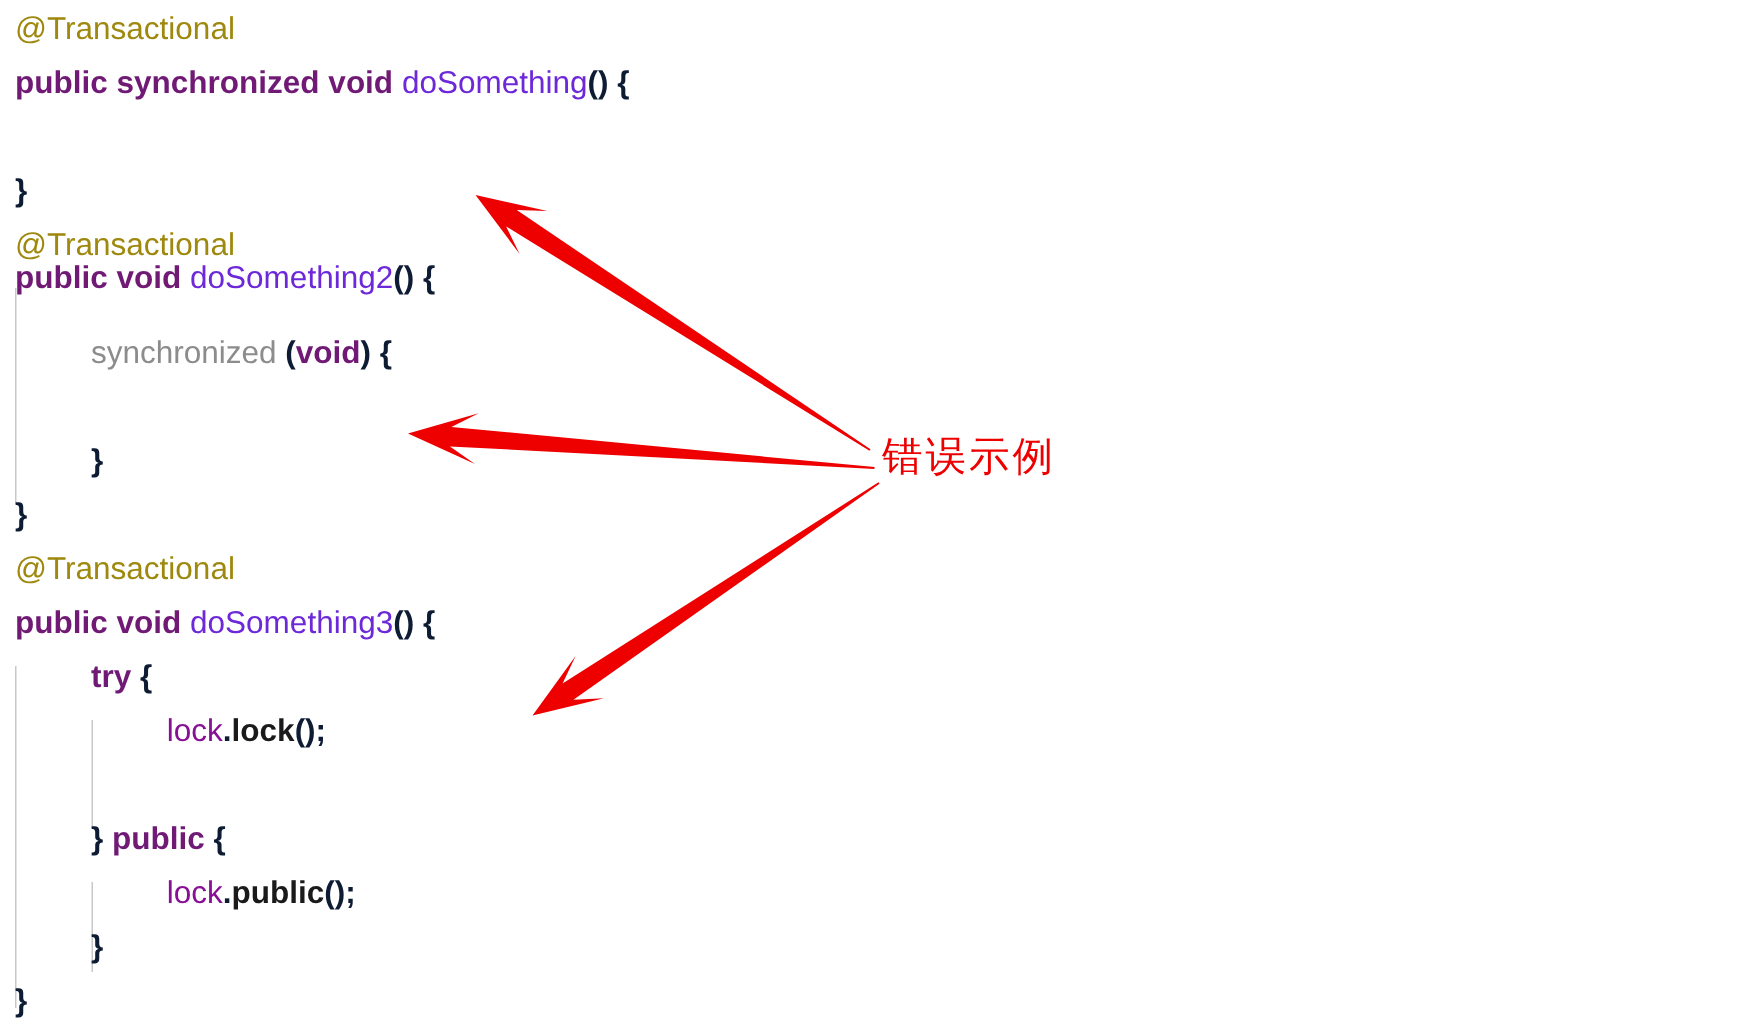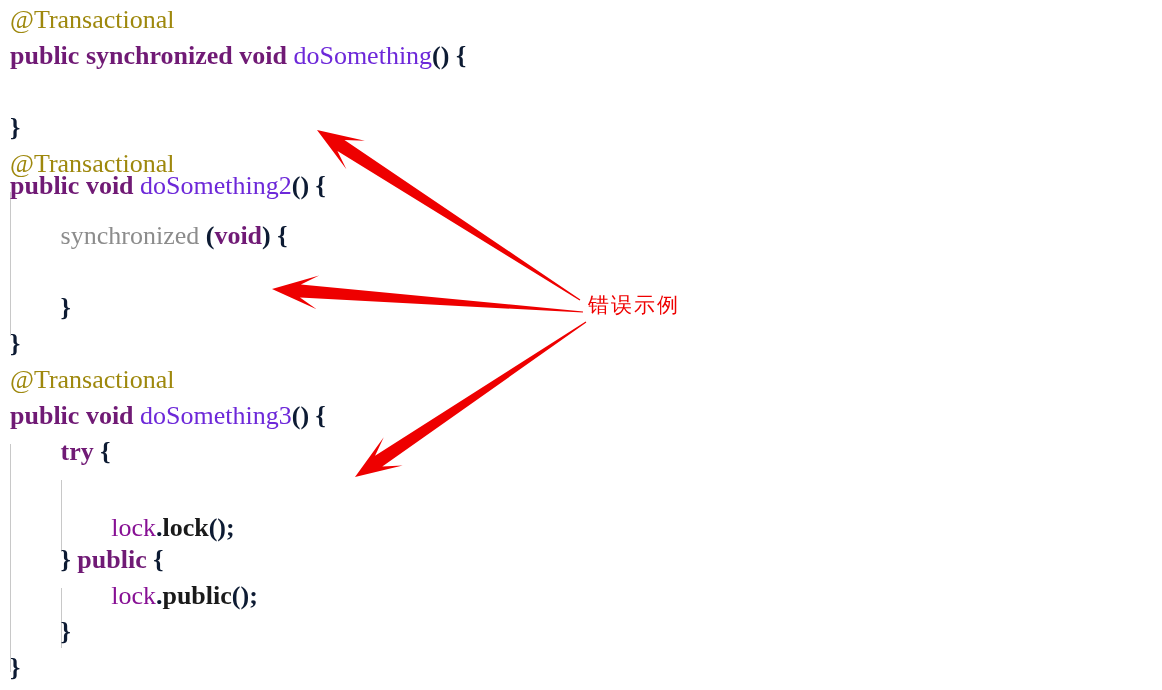--- a/index.html
+++ b/index.html
@@ -26,22 +26,22 @@
     top: 0;
     width: 1162px;
     height: 690px;
   }
   .code-line {
     position: absolute;
     left: 10px;
     height: 36px;
     line-height: 36px;
     white-space: pre;
-    font-family: Liberation Serif, serif;
-    font-size: 26px;
+    font-family: Liberation Sans, sans-serif;
+    font-size: 21px;
     letter-spacing: 0px;
   }
   
   .tok-annotation { color: #9e880d; }
   .tok-keyword    { color: #701a75; font-weight: bold; }
   .tok-plain      { color: #8c8c8c; }
   .tok-punct      { color: #0d1b33; font-weight: bold; }
   .tok-brace      { color: #0d1b33; font-weight: bold; }
   .tok-field      { color: #871094; }
   .tok-method     { color: #1a1a1a; font-weight: bold; }
@@ -62,21 +62,21 @@
     width: 1162px;
     height: 690px;
     pointer-events: none;
   }
   #annotation-label {
     position: absolute;
     left: 588px;
     top: 288px;
     color: #ee0000;
     font-family: "DejaVu Sans", sans-serif;
-    font-size: 21px;
+    font-size: 27px;
     line-height: 34px;
     letter-spacing: 2px;
     white-space: pre;
   }
 </style>
 </head>
 <body>
 
 <div id="stage">
 
@@ -94,21 +94,21 @@
         <div class="code-line" style="top: 110px; left: 10px;"><span class="tok-brace">}</span></div>
         <div class="code-line" style="top: 146px; left: 10px;"><span class="tok-annotation">@Transactional</span></div>
         <div class="code-line" style="top: 168px; left: 10px;"><span class="tok-keyword">public</span><span class="tok-plain"> </span><span class="tok-keyword">void</span><span class="tok-plain"> </span><span class="tok-methoddecl">doSomething2</span><span class="tok-punct">()</span><span class="tok-plain"> </span><span class="tok-brace">{</span></div>
         <div class="code-line" style="top: 218px; left: 60.6px;"><span class="tok-plain">synchronized</span><span class="tok-plain"> </span><span class="tok-punct">(</span><span class="tok-keyword">void</span><span class="tok-punct">)</span><span class="tok-plain"> </span><span class="tok-brace">{</span></div>
         <div class="code-line" style="top: 254px; left: 60.6px;"> </div>
         <div class="code-line" style="top: 290px; left: 60.6px;"><span class="tok-brace">}</span></div>
         <div class="code-line" style="top: 326px; left: 10px;"><span class="tok-brace">}</span></div>
         <div class="code-line" style="top: 362px; left: 10px;"><span class="tok-annotation">@Transactional</span></div>
         <div class="code-line" style="top: 398px; left: 10px;"><span class="tok-keyword">public</span><span class="tok-plain"> </span><span class="tok-keyword">void</span><span class="tok-plain"> </span><span class="tok-methoddecl">doSomething3</span><span class="tok-punct">()</span><span class="tok-plain"> </span><span class="tok-brace">{</span></div>
         <div class="code-line" style="top: 434px; left: 60.6px;"><span class="tok-keyword">try</span><span class="tok-plain"> </span><span class="tok-brace">{</span></div>
-        <div class="code-line" style="top: 470px; left: 111.2px; margin-top: 40px;"><span class="tok-field">lock</span><span class="tok-punct">.</span><span class="tok-method">lock</span><span class="tok-punct">();</span></div>
+        <div class="code-line" style="top: 470px; left: 111.2px;"><span class="tok-field">lock</span><span class="tok-punct">.</span><span class="tok-method">lock</span><span class="tok-punct">();</span></div>
         <div class="code-line" style="top: 506px; left: 111.2px;"> </div>
         <div class="code-line" style="top: 542px; left: 60.6px;"><span class="tok-brace">}</span><span class="tok-plain"> </span><span class="tok-keyword">public</span><span class="tok-plain"> </span><span class="tok-brace">{</span></div>
         <div class="code-line" style="top: 578px; left: 111.2px;"><span class="tok-field">lock</span><span class="tok-punct">.</span><span class="tok-method">public</span><span class="tok-punct">();</span></div>
         <div class="code-line" style="top: 614px; left: 60.6px;"><span class="tok-brace">}</span></div>
         <div class="code-line" style="top: 650px; left: 10px;"><span class="tok-brace">}</span></div>
       </div>
   </div>
 
   <svg id="annotation-layer" width="1162" height="690" viewBox="0 0 1162 690" xmlns="http://www.w3.org/2000/svg">
     <g id="arrow-group">

